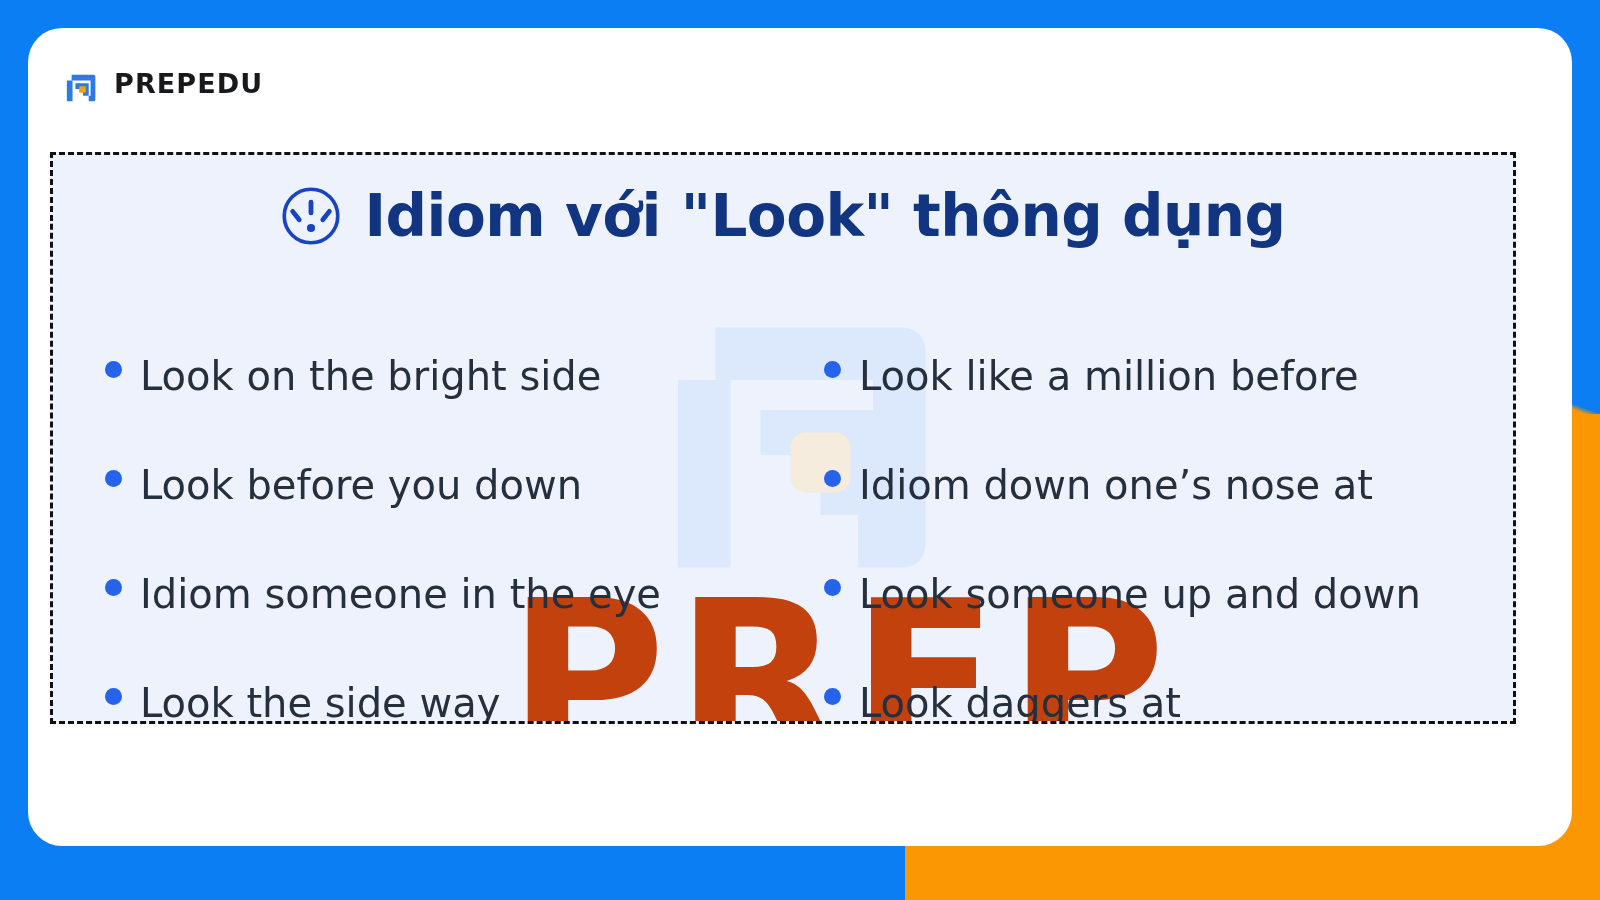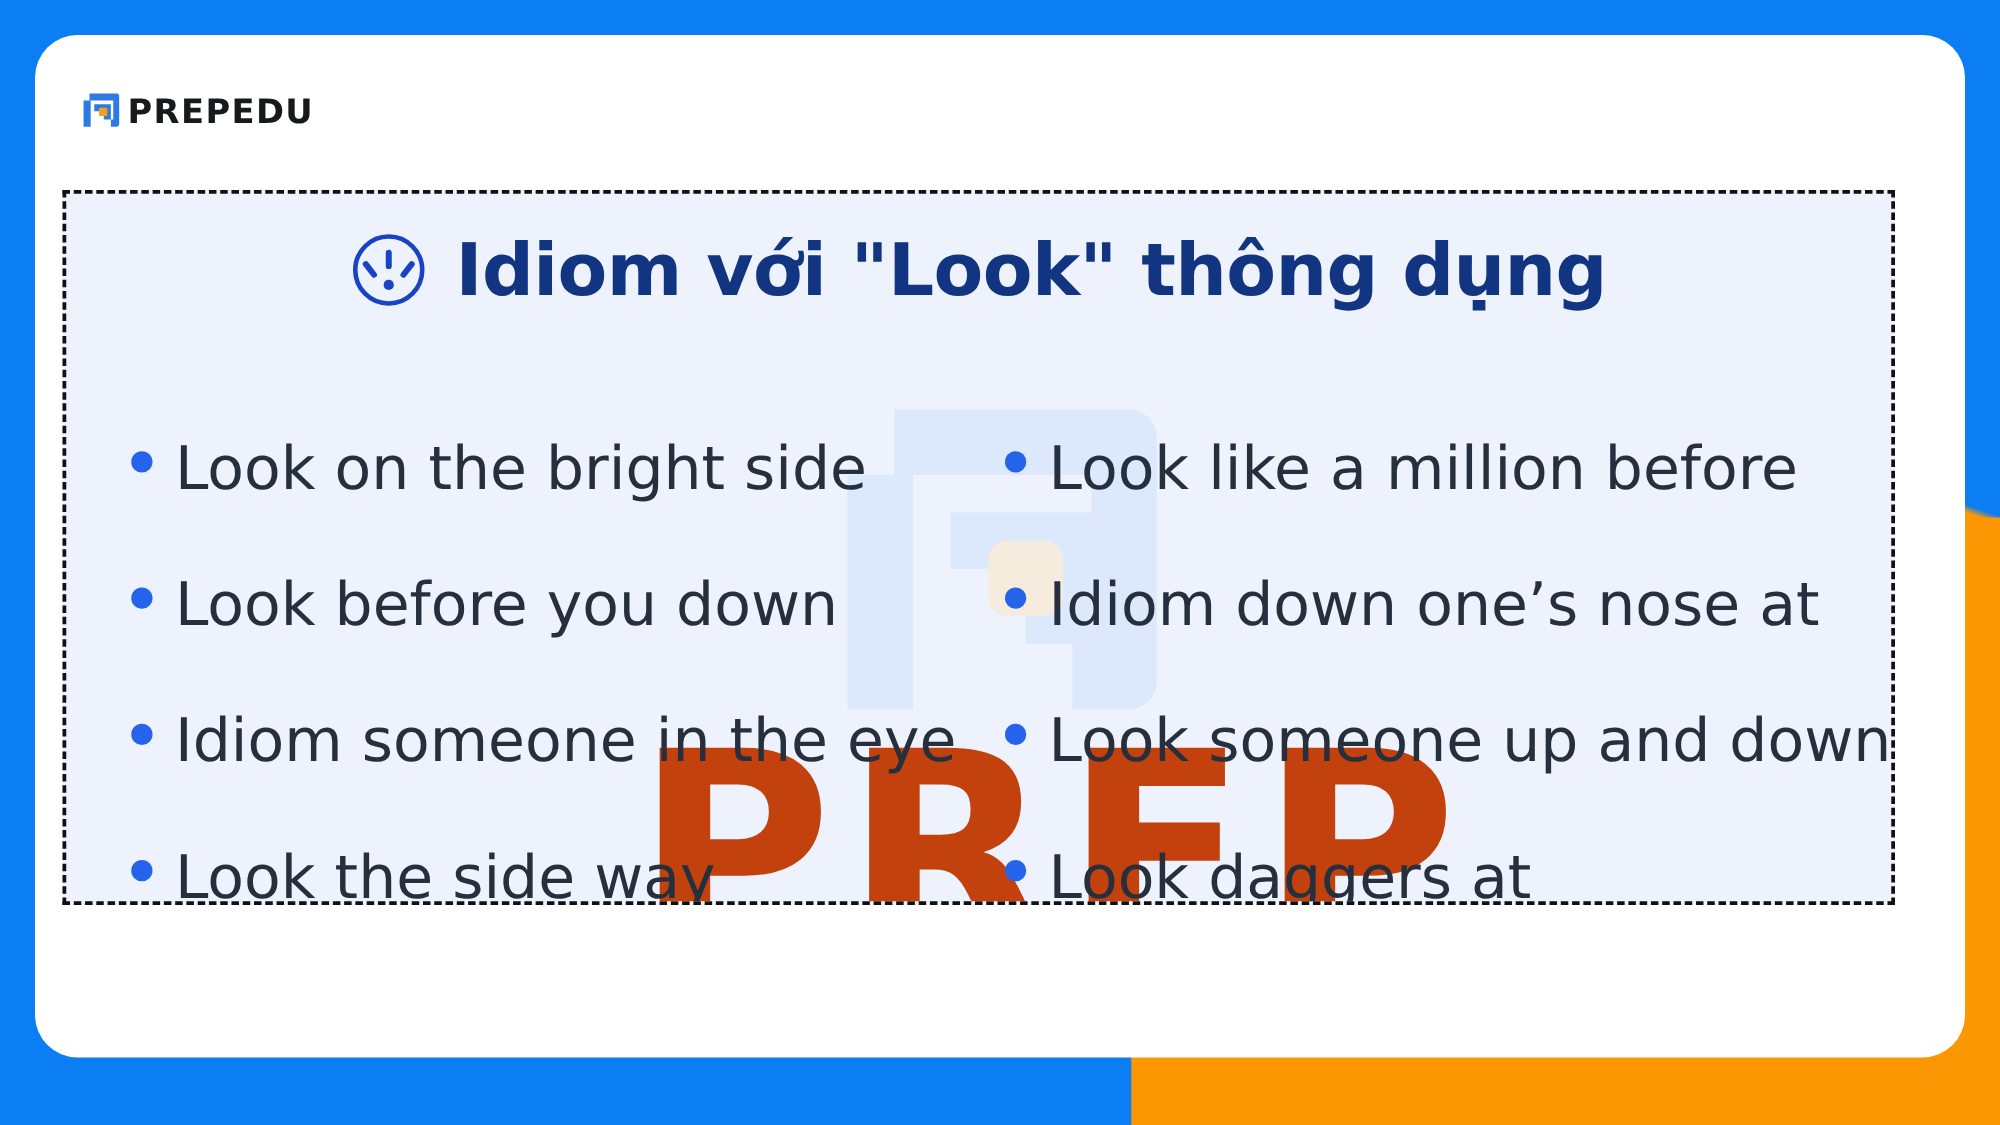--- a/index.html
+++ b/index.html
@@ -36,21 +36,21 @@
     width:1544px; height:818px;
     background:#ffffff;
     border-radius:34px;
     z-index:2;
     overflow:hidden;
   }
 
   
   #brand {
     position:absolute; left:36px; top:42px;
-    display:flex; align-items:center; 
+    display:flex; gap:12px;
   }
   #brand-mark { width:38px; height:38px; display:block; }
   #brand-name {
     font-family:"DejaVu Sans", sans-serif;
     font-size:27px; font-weight:bold; letter-spacing:1.1px;
     color:#17191c;
     line-height:1;
   }
 
   
@@ -97,21 +97,21 @@
   .col.right { padding-left:30px; }
   .idiom-item {
     display:flex; align-items:center; gap:18px;
     height:109px;
   }
   .bullet {
     width:17px; height:17px; border-radius:50%;
     background:#2563eb; flex:none;
   }
   .idiom-label {
-    font-size:48px; color:#262f3d; line-height:1.15;
+    font-size:40px; color:#262f3d; line-height:1.15;
     white-space:nowrap;
     margin-top:12px;
   }
 </style>
 </head>
 <body>
 
 <div id="bg-layer">
   <div id="bg-blue"></div>
   <div id="bg-orange-right"></div>

